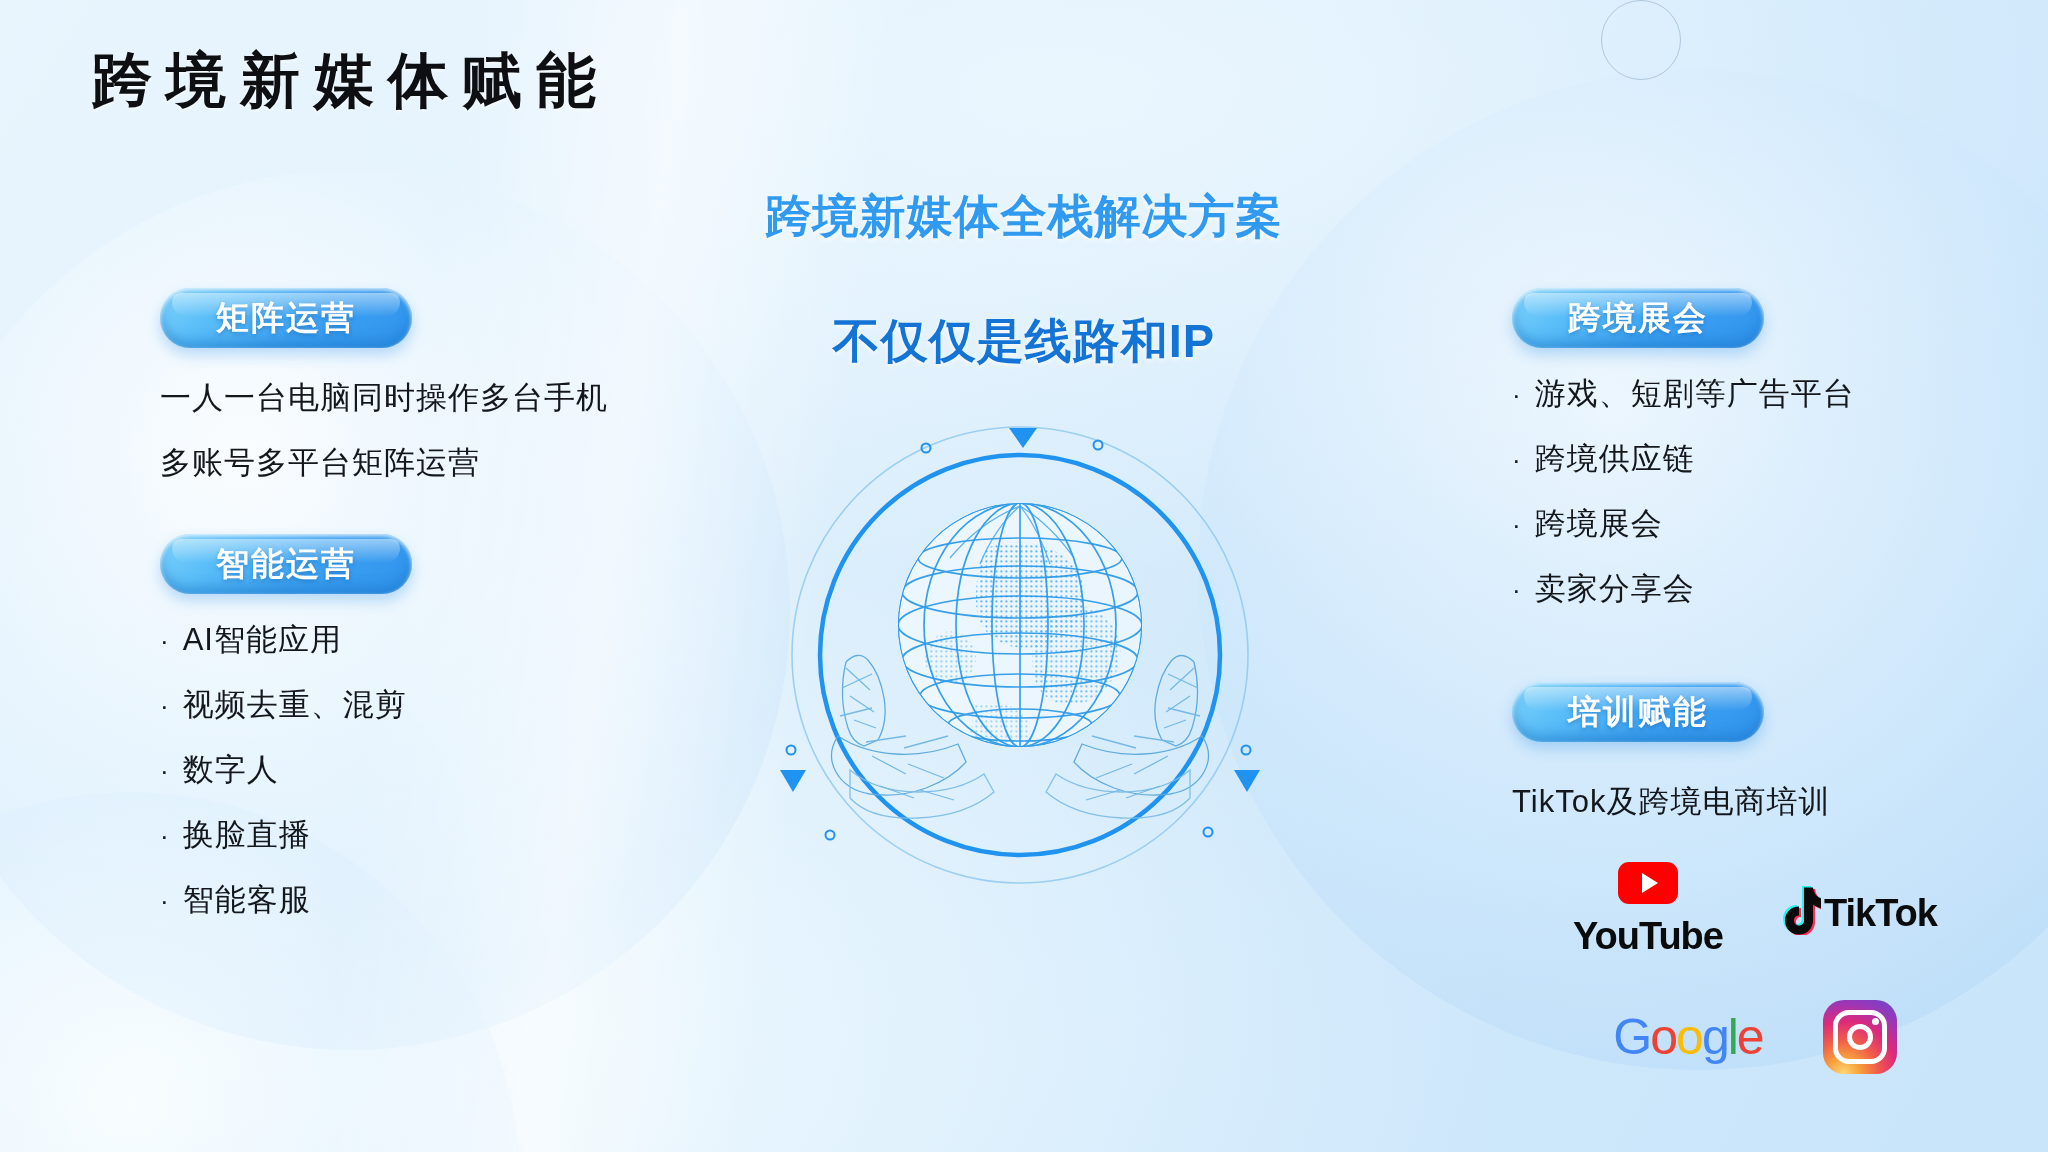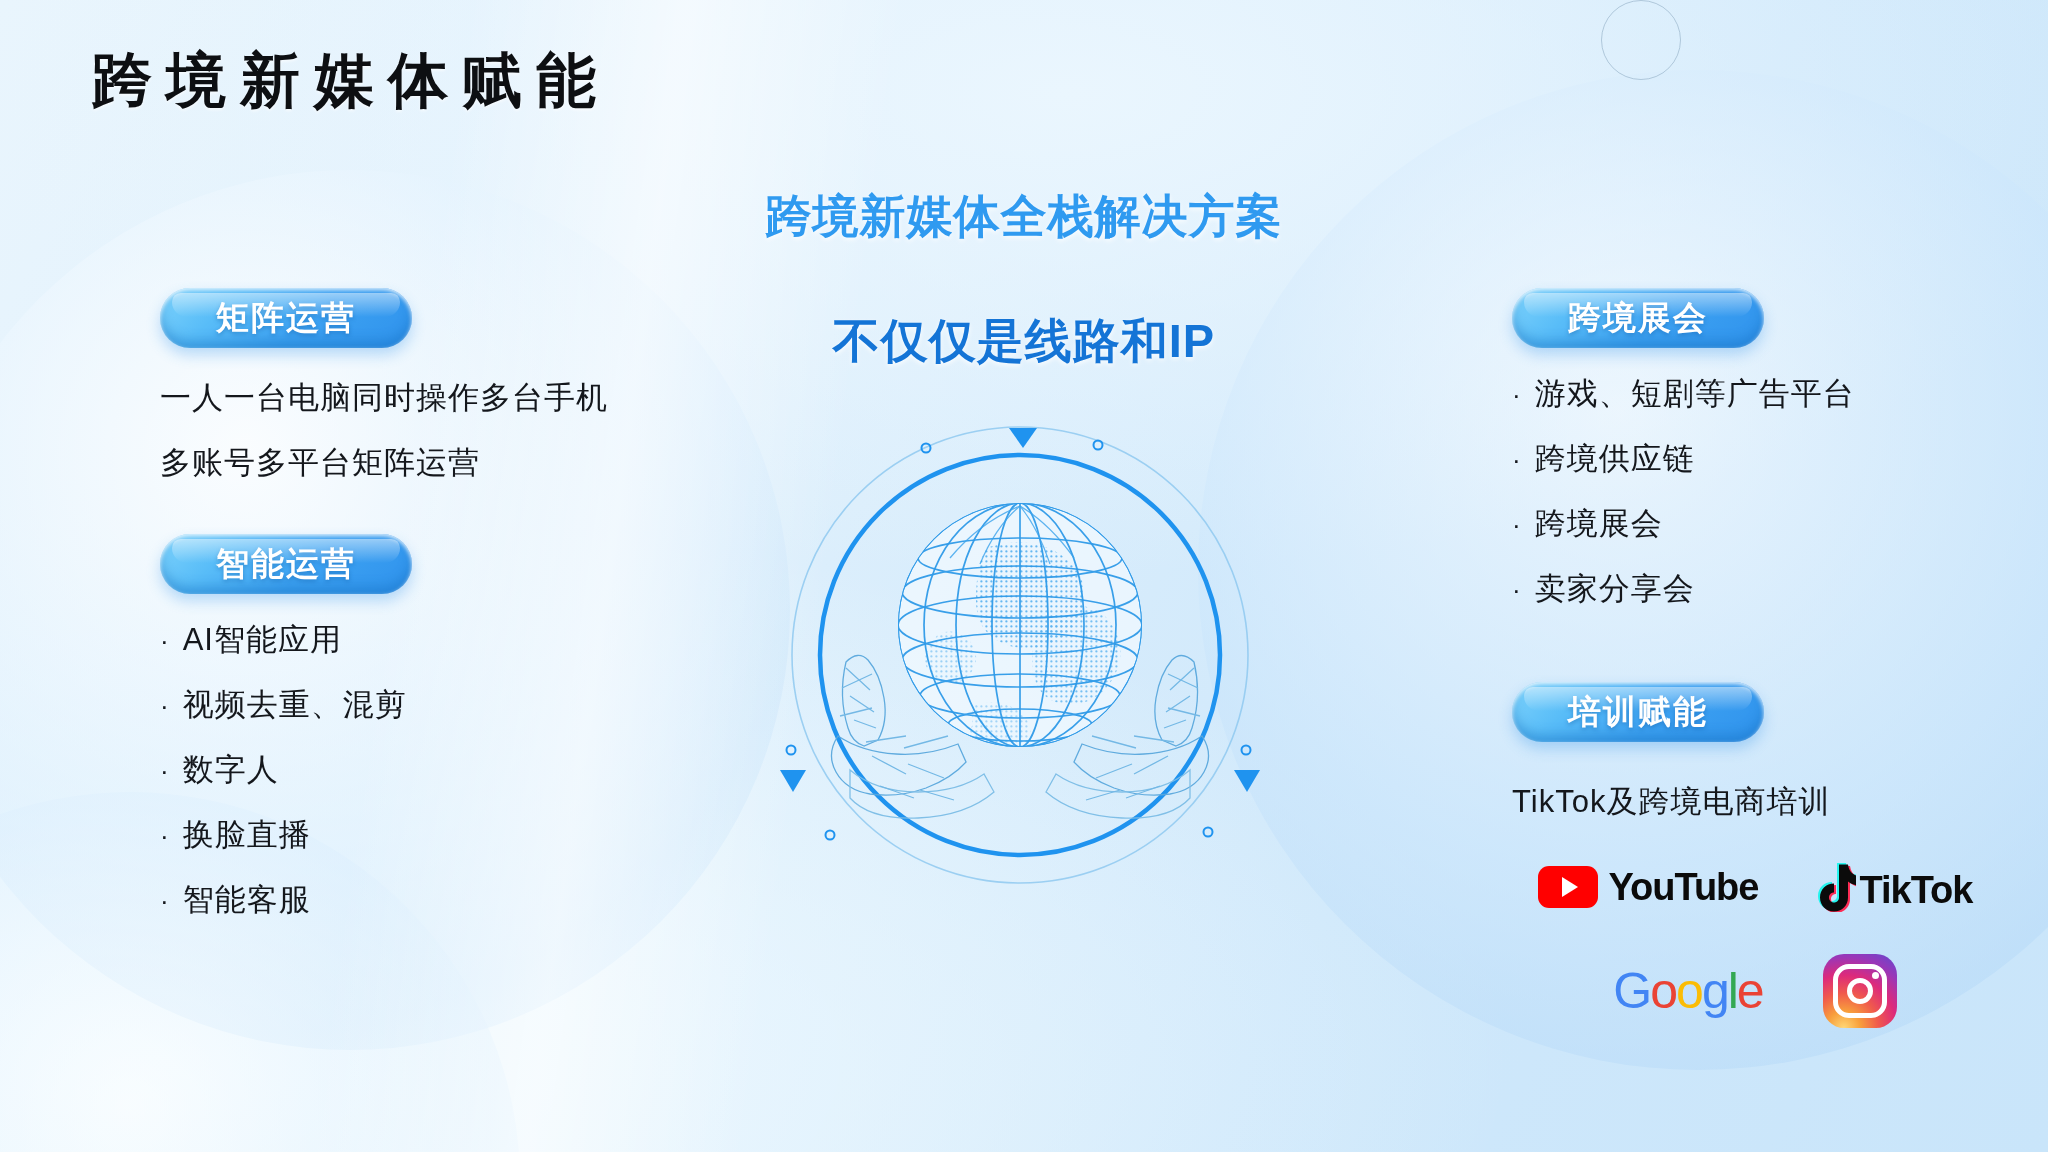--- a/index.html
+++ b/index.html
@@ -95,21 +95,21 @@
   }
   .dot { font-size:26px; color:#14171c; line-height:1; }
   .gap-1 { height:56px; }
   .gap-2 { height:44px; }
   
   .globe-wrap { position:absolute; left:780px; top:420px; width:480px; height:470px; }
   
   .logo-grid { position:absolute; left:1520px; top:862px; width:470px; }
   .logo-row { display:flex; align-items:center; justify-content:center; gap:54px; }
   .logo-row.second { margin-top:42px; gap:60px; }
-  .yt { display:flex; align-items:center; gap:11px; }
+  .yt { display:flex; align-items:center; gap:11px;flex-direction:column; }
   .yt-badge {
     width:60px; height:42px; border-radius:11px; background:#ff0000;
     display:flex; align-items:center; justify-content:center;
   }
   .yt-tri {
     width:0; height:0; border-left:16px solid #ffffff;
     border-top:10px solid transparent; border-bottom:10px solid transparent;
     margin-left:4px;
   }
   .yt-text { font-size:38px; font-weight:bold; color:#0b0b0b; letter-spacing:-1px; }

